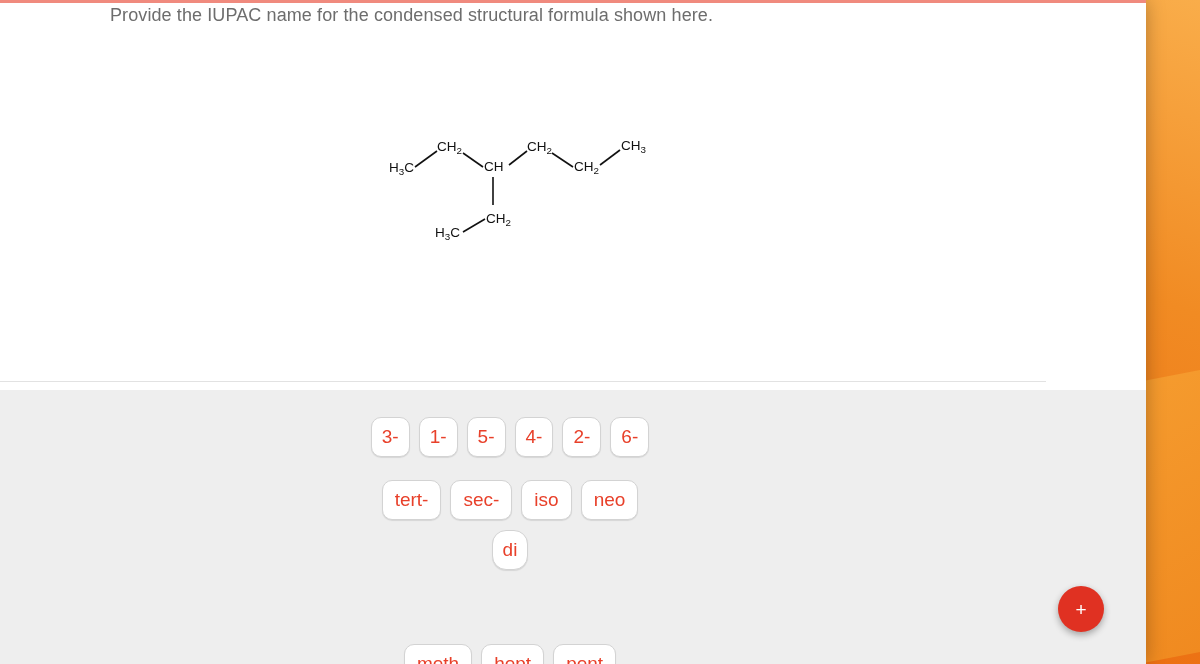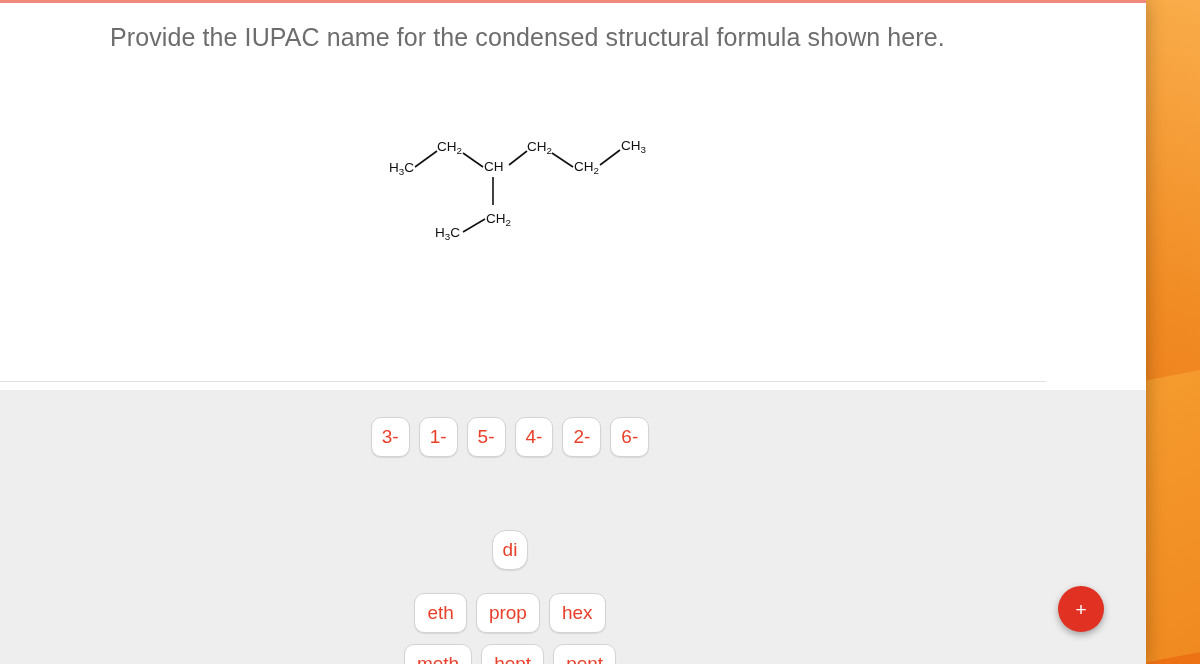--- a/index.html
+++ b/index.html
@@ -57,22 +57,22 @@
   #question-panel {
     position: absolute;
     top: 3px; left: 0;
     width: 1146px;
     height: 385px;
     background: #ffffff;
   }
   #question-prompt {
     position: absolute;
     left: 110px;
-    top: 20px;
-    font-size: 25px;
+    top: 2px;
+    font-size: 18px;
     color: #6d6d6d;
     letter-spacing: 0.1px;
     white-space: nowrap;
   }
   #panel-divider {
     position: absolute;
     left: 0;
     top: 378px;
     width: 1046px;
     height: 1px;
@@ -216,27 +216,28 @@
 
   <div id="answer-tray">
     <div class="token-row" id="token-row-0">
         <div class="token-chip narrow" style="color: rgb(232, 64, 42);">3-</div>
         <div class="token-chip narrow" style="color: rgb(232, 64, 42);">1-</div>
         <div class="token-chip narrow" style="color: rgb(232, 64, 42);">5-</div>
         <div class="token-chip narrow" style="color: rgb(232, 64, 42);">4-</div>
         <div class="token-chip narrow" style="color: rgb(232, 64, 42);">2-</div>
         <div class="token-chip narrow" style="color: rgb(232, 64, 42);">6-</div>
       </div>
+    <div class="token-row" id="token-row-1">
+        <div class="token-chip" style="color: rgb(232, 64, 42);">tert-</div>
+        <div class="token-chip" style="color: rgb(232, 64, 42);">sec-</div>
+        <div class="token-chip" style="color: rgb(232, 64, 42);">iso</div>
+        <div class="token-chip" style="color: rgb(232, 64, 42);">neo</div>
+      </div>
     <div class="token-row" id="token-row-2">
         <div class="token-chip narrow" style="color: rgb(232, 64, 42); border-radius: 14px;">di</div>
-      </div>
-    <div class="token-row" id="token-row-3">
-        <div class="token-chip" style="color: rgb(232, 64, 42);">eth</div>
-        <div class="token-chip" style="color: rgb(232, 64, 42);">prop</div>
-        <div class="token-chip" style="color: rgb(232, 64, 42);">hex</div>
       </div>
     <div class="token-row" id="token-row-4">
         <div class="token-chip" style="color: rgb(232, 64, 42);">meth</div>
         <div class="token-chip" style="color: rgb(232, 64, 42);">hept</div>
         <div class="token-chip" style="color: rgb(232, 64, 42);">pent</div>
       </div>
   </div>
 
 </div>
 

